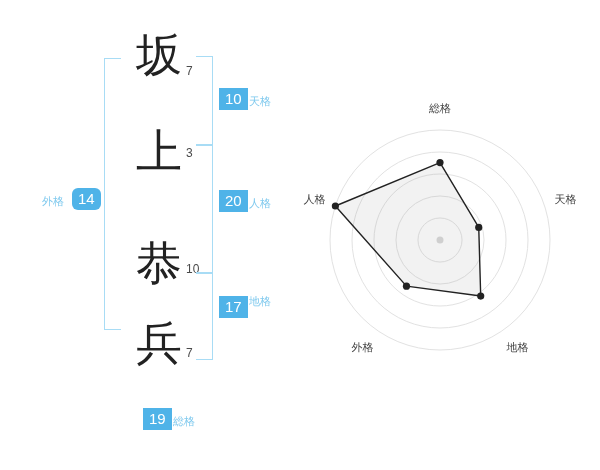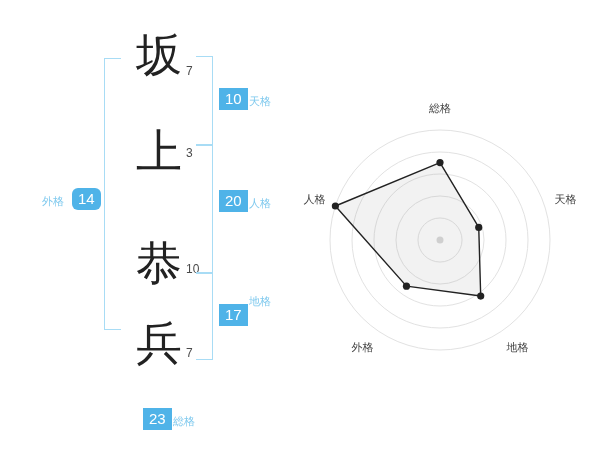--- a/index.html
+++ b/index.html
@@ -69,21 +69,21 @@
     font-size: 11px;
     font-family: "DejaVu Sans", sans-serif;
   }
 
   .bn-tenkaku { left: 219px; top: 88px; }
   .bl-tenkaku { left: 249px; top: 94px; }
 
   .bn-jinkaku { left: 219px; top: 190px; }
   .bl-jinkaku { left: 249px; top: 196px; }
 
-  .bn-chikaku { left: 219px; top: 304px; }
+  .bn-chikaku { left: 219px; top: 296px; }
   .bl-chikaku { left: 249px; top: 294px; }
 
   .bn-gaikaku { left: 72px; top: 188px; border-radius: 6px; }
   .bl-gaikaku { left: 42px; top: 194px; }
 
   .bn-soukaku { left: 143px; top: 408px; }
   .bl-soukaku { left: 173px; top: 414px; }
 
   
   .bracket {
@@ -147,21 +147,21 @@
 
     <div class="box-num bn-jinkaku">20</div>
     <div class="box-label bl-jinkaku">人格</div>
 
     <div class="box-num bn-chikaku">17</div>
     <div class="box-label bl-chikaku">地格</div>
 
     <div class="box-num bn-gaikaku">14</div>
     <div class="box-label bl-gaikaku">外格</div>
 
-    <div class="box-num bn-soukaku">23</div>
+    <div class="box-num bn-soukaku">19</div>
     <div class="box-label bl-soukaku">総格</div>
   </div>
 
   <div class="chart-panel">
     <svg id="radar-svg" width="300" height="470" viewBox="0 0 300 470">
         <circle cx="140" cy="240" r="22" fill="none" stroke="#e2e2e2" stroke-width="1"></circle>
         <circle cx="140" cy="240" r="44" fill="none" stroke="#e2e2e2" stroke-width="1"></circle>
         <circle cx="140" cy="240" r="66" fill="none" stroke="#e2e2e2" stroke-width="1"></circle>
         <circle cx="140" cy="240" r="88" fill="none" stroke="#e2e2e2" stroke-width="1"></circle>
         <circle cx="140" cy="240" r="110" fill="none" stroke="#e2e2e2" stroke-width="1"></circle>

